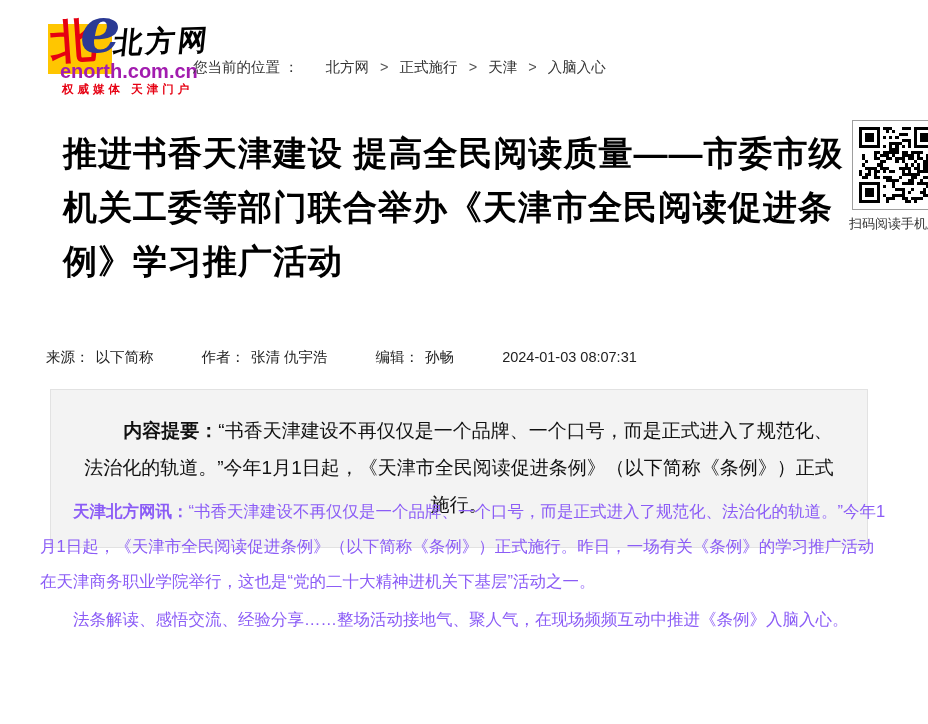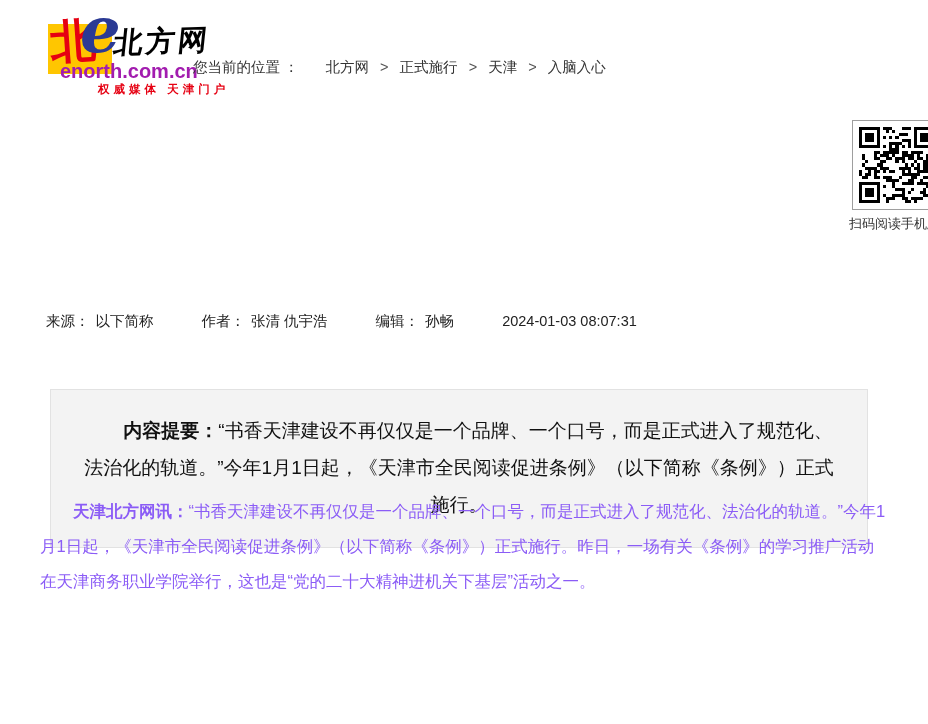--- a/index.html
+++ b/index.html
@@ -12,21 +12,21 @@
   .logo-square { position:absolute; left:0; top:12px; width:64px; height:50px; background:#ffc600; }
   .logo-bei { position:absolute; left:2px; top:6px; font-size:46px; font-weight:900; color:#e60012;
     font-family:"DejaVu Serif",serif; line-height:1; transform:rotate(-4deg); }
   .logo-e { position:absolute; left:32px; top:-14px; font-size:64px; font-weight:700; font-style:italic;
     color:#2b3a94; font-family:"DejaVu Serif",serif; line-height:1; }
   .logo-cn { position:absolute; left:66px; top:10px; font-size:29px; font-weight:900; color:#000;
     letter-spacing:3px; transform:skewX(-8deg) rotate(-2deg); white-space:nowrap; }
   .logo-domain { position:absolute; left:12px; top:48px; font-size:20px; font-weight:700; color:#a21caf;
     letter-spacing:0px; white-space:nowrap; }
   .logo-tagline { position:absolute; left:14px; top:70px; font-size:11.5px; font-weight:700; color:#e60012;
-    letter-spacing:4px; white-space:nowrap;margin-left:36px; }
+    letter-spacing:4px; white-space:nowrap; }
 
   
   .breadcrumb { position:absolute; left:193px; top:58px; font-size:14.5px; color:#333; white-space:nowrap; }
   .breadcrumb .crumb-label { color:#333; margin-right:19px; }
   .breadcrumb a { color:#333; text-decoration:none; margin:0 4px; cursor:pointer; }
   .breadcrumb .sep { color:#555; margin:0 3px; }
 
   
   .qr-box { position:absolute; left:852px; top:120px; width:90px; height:90px;
     border:1px solid #9e9e9e; background:#fff; padding:6px; }
@@ -34,21 +34,21 @@
   .qr-caption { position:absolute; left:849px; top:215px; font-size:13px; color:#333; white-space:nowrap; }
 
   
   .article-title { position:absolute; left:63px; top:126px; width:784px;
     font-size:34px; font-weight:700; color:#000; line-height:54px; letter-spacing:1px;
     font-family:"Liberation Sans","DejaVu Sans",sans-serif; }
 
   .meta { position:absolute; left:46px; top:312px; font-size:14.5px; color:#222; white-space:nowrap; }
   .meta span { display:inline-block; }
   .meta .grp { margin-right:44px; }
-  .meta .lbl { margin-right:6px; }
+  .meta .lbl { margin-right:6px;margin-top:36px; }
 
   .summary-box { position:absolute; left:50px; top:389px; width:818px; min-height:93px;
     background:#f3f3f3; border:1px solid #e2e2e2; padding:22px 26px 24px 26px; }
   .summary-box p { font-size:19px; line-height:37px; color:#111; text-indent:2em;text-align:center; }
   .summary-box b { font-weight:700; }
 
   .body-text { position:absolute; left:40px; top:494px; width:848px; }
   .body-text p { font-size:16.5px; line-height:35px; color:#8b5cf6; text-indent:2em; margin-bottom:3px; }
   .body-text b { font-weight:700; }
 </style>
@@ -374,29 +374,31 @@
         <rect x="9" y="24" width="1" height="1" fill="#000"></rect>
         <rect x="15" y="24" width="1" height="1" fill="#000"></rect>
         <rect x="16" y="24" width="1" height="1" fill="#000"></rect>
         <rect x="18" y="24" width="1" height="1" fill="#000"></rect>
         <rect x="23" y="24" width="1" height="1" fill="#000"></rect>
         <rect x="24" y="24" width="1" height="1" fill="#000"></rect>
       </svg>
   </div>
   <div class="qr-caption">扫码阅读手机版</div>
 
+  <h1 class="article-title">推进书香天津建设 提高全民阅读质量——市委市级机关工委等部门联合举办《天津市全民阅读促进条例》学习推广活动</h1>
 
   <div class="meta">
     <span class="grp"><span class="lbl">来源：</span><span>以下简称</span></span>
     <span class="grp"><span class="lbl">作者：</span><span>张清 仇宇浩</span></span>
     <span class="grp"><span class="lbl">编辑：</span><span>孙畅</span></span>
     <span>2024-01-03 08:07:31</span>
   </div>
 
   <div class="summary-box">
     <p><b>内容提要：</b><span>“书香天津建设不再仅仅是一个品牌、一个口号，而是正式进入了规范化、法治化的轨道。”今年1月1日起，《天津市全民阅读促进条例》（以下简称《条例》）正式施行。</span></p>
   </div>
 
   <div class="body-text">
     <p><b>天津北方网讯：</b><span>“书香天津建设不再仅仅是一个品牌、一个口号，而是正式进入了规范化、法治化的轨道。”今年1月1日起，《天津市全民阅读促进条例》（以下简称《条例》）正式施行。昨日，一场有关《条例》的学习推广活动在天津商务职业学院举行，这也是“党的二十大精神进机关下基层”活动之一。</span></p>
+    <p><span>法条解读、感悟交流、经验分享……整场活动接地气、聚人气，在现场频频互动中推进《条例》入脑入心。</span></p>
   </div>
 
 </div>
 
 </body></html>

